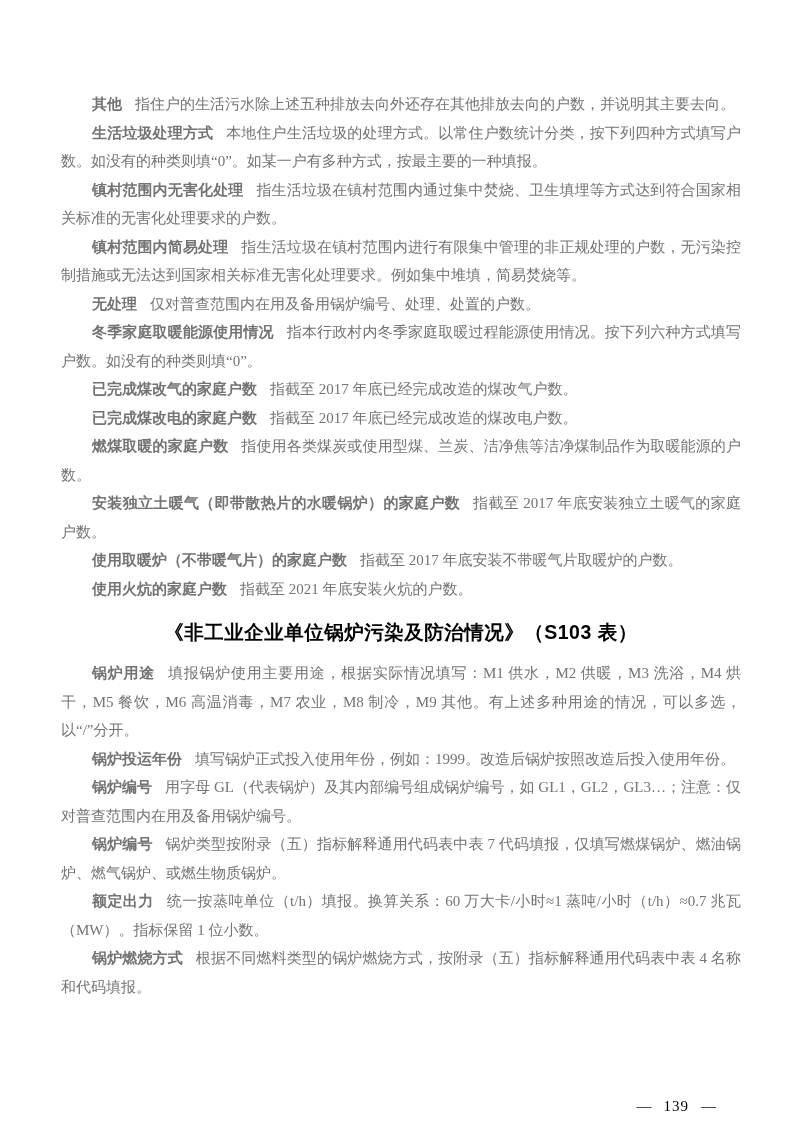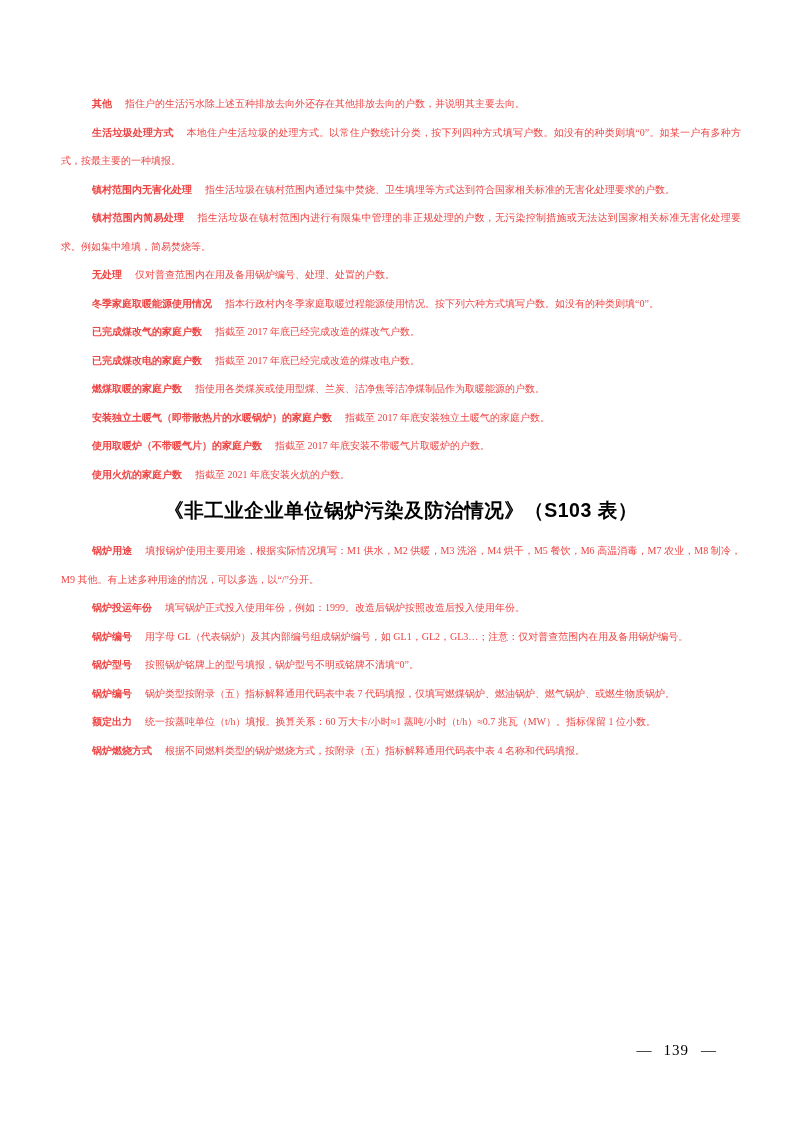--- a/index.html
+++ b/index.html
@@ -13,44 +13,44 @@
     font-family:"Liberation Serif", serif;
   }
   .content {
     position:absolute;
     left:61px;
     top:90px;
     width:680px;
   }
   .para {
     margin:0;
-    font-size:10px;
+    font-size:15px;
     line-height:28.5px;
     text-align:justify;
     text-indent:31px;
-    color:#ef4444;
+    color:#737373;
   }
   .term {
     font-weight:bold;
     font-family:"Liberation Sans", sans-serif;
     margin-right:13px;
   }
   .heading {
-    margin:6px 0 12px 0;
+    margin:14px 0 12px 0;
     font-size:19.5px;
     line-height:30px;
     font-weight:bold;
     text-align:center;
     letter-spacing:0.5px;
     font-family:"Liberation Sans", sans-serif;
     color:#000;
   }
   .footer {
     position:absolute;
-    top:1042px;
+    top:1098px;
     left:0;
     width:100%;
     box-sizing:border-box;
     padding-right:84px;
     text-align:right;
     font-size:15px;
     color:#000;
   }
   .footer .dash { display:inline-block; }
   .footer .num  { display:inline-block; margin:0 12px; letter-spacing:1px; }
@@ -72,21 +72,20 @@
     <p class="para"><span class="term">燃煤取暖的家庭户数</span><span class="desc">指使用各类煤炭或使用型煤、兰炭、洁净焦等洁净煤制品作为取暖能源的户数。</span></p>
     <p class="para"><span class="term">安装独立土暖气（即带散热片的水暖锅炉）的家庭户数</span><span class="desc">指截至 2017 年底安装独立土暖气的家庭户数。</span></p>
     <p class="para"><span class="term">使用取暖炉（不带暖气片）的家庭户数</span><span class="desc">指截至 2017 年底安装不带暖气片取暖炉的户数。</span></p>
     <p class="para"><span class="term">使用火炕的家庭户数</span><span class="desc">指截至 2021 年底安装火炕的户数。</span></p>
 
     <h1 class="heading">《非工业企业单位锅炉污染及防治情况》（S103 表）</h1>
 
     <p class="para"><span class="term">锅炉用途</span><span class="desc">填报锅炉使用主要用途，根据实际情况填写：M1 供水，M2 供暖，M3 洗浴，M4 烘干，M5 餐饮，M6 高温消毒，M7 农业，M8 制冷，M9 其他。有上述多种用途的情况，可以多选，以“/”分开。</span></p>
     <p class="para"><span class="term">锅炉投运年份</span><span class="desc">填写锅炉正式投入使用年份，例如：1999。改造后锅炉按照改造后投入使用年份。</span></p>
     <p class="para"><span class="term">锅炉编号</span><span class="desc">用字母 GL（代表锅炉）及其内部编号组成锅炉编号，如 GL1，GL2，GL3…；注意：仅对普查范围内在用及备用锅炉编号。</span></p>
-    <p class="para"><span class="term">锅炉型号</span><span class="desc">按照锅炉铭牌上的型号填报，锅炉型号不明或铭牌不清填“0”。</span></p>
     <p class="para"><span class="term">锅炉编号</span><span class="desc">锅炉类型按附录（五）指标解释通用代码表中表 7 代码填报，仅填写燃煤锅炉、燃油锅炉、燃气锅炉、或燃生物质锅炉。</span></p>
     <p class="para"><span class="term">额定出力</span><span class="desc">统一按蒸吨单位（t/h）填报。换算关系：60 万大卡/小时≈1 蒸吨/小时（t/h）≈0.7 兆瓦（MW）。指标保留 1 位小数。</span></p>
     <p class="para"><span class="term">锅炉燃烧方式</span><span class="desc">根据不同燃料类型的锅炉燃烧方式，按附录（五）指标解释通用代码表中表 4 名称和代码填报。</span></p>
 
   </div>
 
   <div class="footer">
     <span class="dash">—</span><span class="num">139</span><span class="dash">—</span>
   </div>
 </div>

